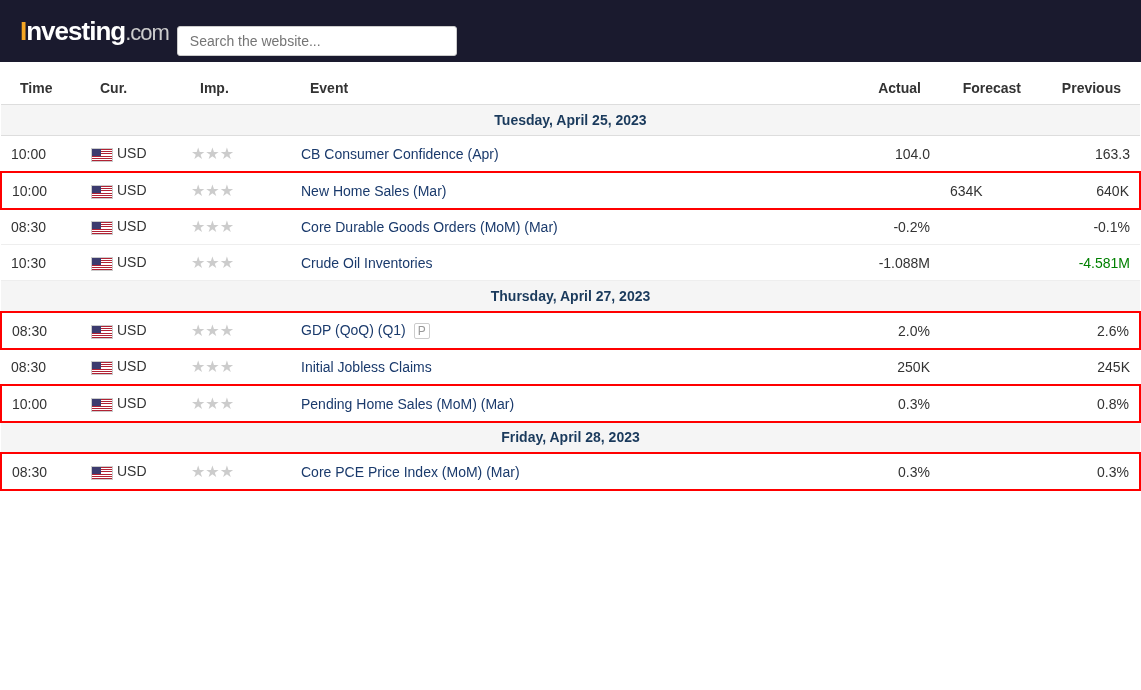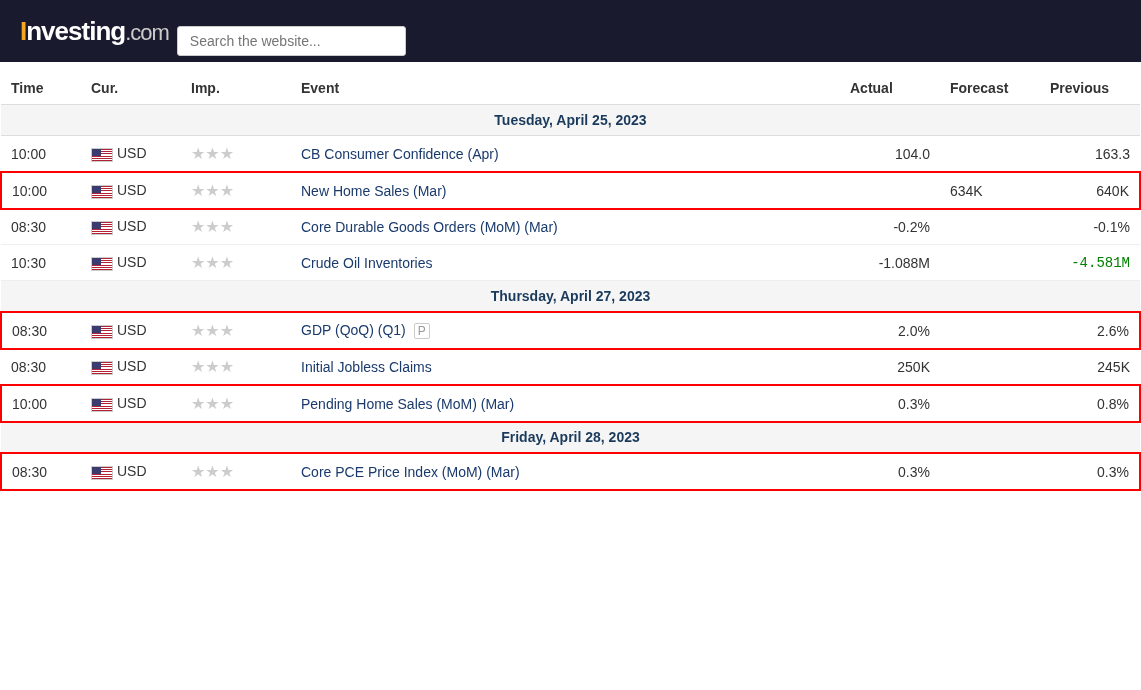--- a/index.html
+++ b/index.html
@@ -28,41 +28,42 @@
     .logo .orange-i {
       color: #f5a623;
     }
     .search-bar {
       background: #fff;
       border: 1px solid #ccc;
       border-radius: 3px;
       padding: 6px 12px;
       font-size: 14px;
       color: #999;
-      width: 229px;
+      width: 280px;
       margin-top: 20px;
     }
 
     
     .table-container {
       padding: 10px 0;
     }
     table {
       width: 100%;
       border-collapse: collapse;
     }
     thead th {
       text-align: left;
-      padding: 8px 10px;
+      padding: 8px 19px;
       color: #333;
       font-weight: bold;
       font-size: 14px;
       border-bottom: 1px solid #ddd;
     }
     thead th.actual, thead th.forecast, thead th.previous {
+      text-align: right;
     }
     .day-header td {
       background: #f5f5f5;
       text-align: center;
       font-weight: bold;
       color: #1a3a5c;
       padding: 7px 10px;
       font-size: 14px;
       border-top: 1px solid #ddd;
       border-bottom: 1px solid #ddd;
@@ -113,21 +114,21 @@
     tr.highlighted td {
       border-top: 2px solid red;
       border-bottom: 2px solid red;
     }
     tr.highlighted td:first-child {
       border-left: 2px solid red;
     }
     tr.highlighted td:last-child {
       border-right: 2px solid red;
     }
-    .green { color: #008000; font-family: Liberation Mono, monospace; }
+    .green { color: #008000; }
     .prelim-p {
       display: inline-block;
       color: #999;
       font-size: 12px;
       border: 1px solid #ccc;
       border-radius: 2px;
       padding: 0 3px;
       vertical-align: middle;
       margin-left: 4px;
     }

